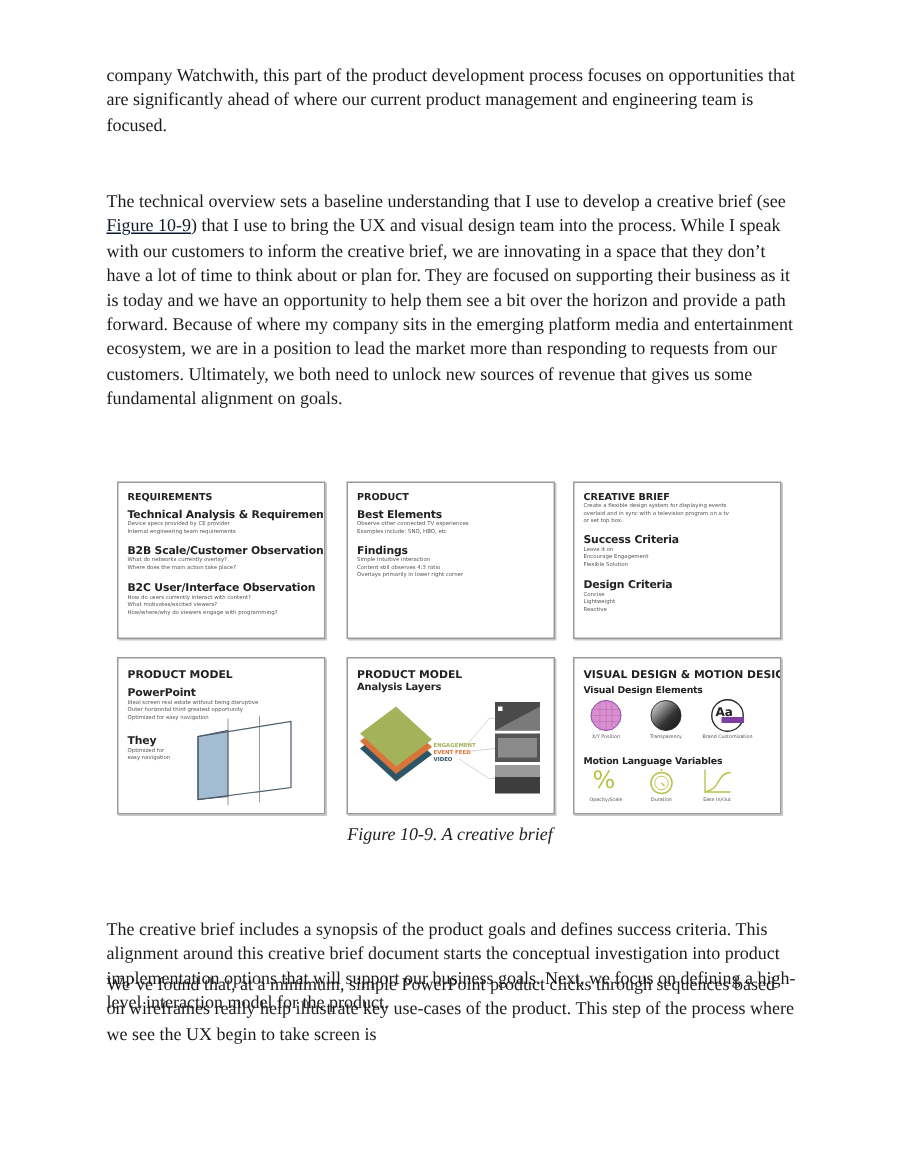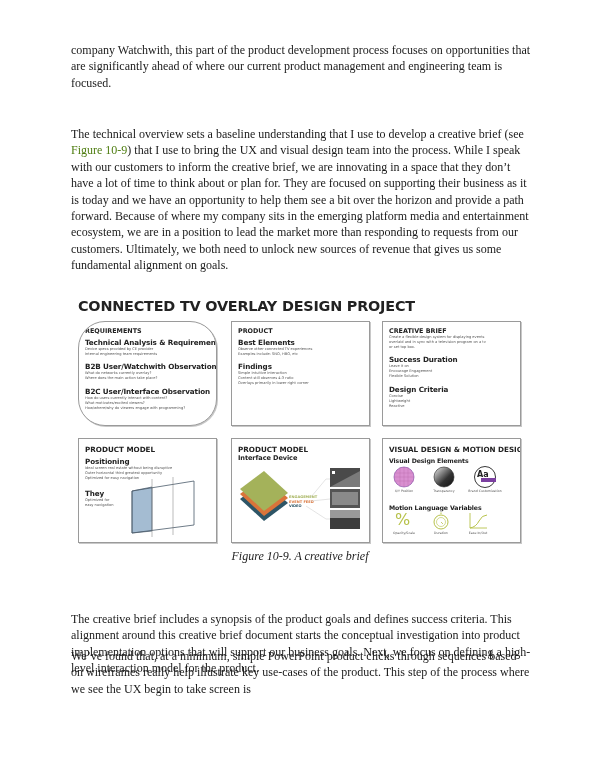--- a/index.html
+++ b/index.html
@@ -2,21 +2,21 @@
 <html><head>
 <meta charset="utf-8">
 <style>
   html, body { margin: 0; padding: 0; background: #ffffff; }
   body { width: 600px; height: 776px; position: relative; overflow: hidden; }
   .para {
     position: absolute; left: 71px; width: 460px;
     font-family: "Liberation Serif", serif; font-size: 12px; line-height: 16.4px;
     color: #1a1a1a; margin: 0;
   }
-  .xref { color: #4d7c0f; }
+  .xref { color: #0f172a; text-decoration: underline; }
   .figure {
     position: absolute; left: 70px; top: 296px; width: 470px; height: 250px;
   }
   .fig-title {
     position: absolute; left: 8px; top: 2px;
     font-family: "DejaVu Sans", sans-serif; font-weight: bold; font-size: 14.4px;
     color: #222; letter-spacing: -0.2px; white-space: nowrap;
   }
   .panel {
     position: absolute; width: 137px; height: 103px;
@@ -35,28 +35,27 @@
   .vi-lbl { position: absolute; font-size: 3.2px; color: #555; white-space: nowrap; text-align: center; width: 36px; }
 </style>
 </head>
 <body>
 
 <p class="para" style="top:42px;">company Watchwith, this part of the product development process focuses on opportunities that are significantly ahead of where our current product management and engineering team is focused.</p>
 
 <p class="para" style="top:126px;"><span>The technical overview sets a baseline understanding that I use to develop a creative brief (see </span><span class="xref">Figure 10-9</span><span>) that I use to bring the UX and visual design team into the process. While I speak with our customers to inform the creative brief, we are innovating in a space that they don’t have a lot of time to think about or plan for. They are focused on supporting their business as it is today and we have an opportunity to help them see a bit over the horizon and provide a path forward. Because of where my company sits in the emerging platform media and entertainment ecosystem, we are in a position to lead the market more than responding to requests from our customers. Ultimately, we both need to unlock new sources of revenue that gives us some fundamental alignment on goals.</span></p>
 
 <div class="figure">
-  <div class="fig-title">CONNECTED TV OVERLAY DESIGN PROJECT</div>
 
-  <div class="panel" style="left:8px; top:25px;border-radius:27px;">
+  <div class="panel" style="left:8px; top:25px;">
     <div class="p-label">REQUIREMENTS</div>
     <div class="p-sub" style="top:16px;">Technical Analysis &amp; Requirements</div>
     <div class="p-line" style="top:25px;">Device specs provided by CE provider</div>
     <div class="p-line" style="top:30px;">Internal engineering team requirements</div>
-    <div class="p-sub" style="top:40px;">B2B User/Watchwith Observation</div>
+    <div class="p-sub" style="top:40px;">B2B Scale/Customer Observation</div>
     <div class="p-line" style="top:49px;">What do networks currently overlay?</div>
     <div class="p-line" style="top:54px;">Where does the main action take place?</div>
     <div class="p-sub" style="top:65px;">B2C User/Interface Observation</div>
     <div class="p-line" style="top:74px;">How do users currently interact with content?</div>
     <div class="p-line" style="top:79px;">What motivates/excited viewers?</div>
     <div class="p-line" style="top:84px;">How/where/why do viewers engage with programming?</div>
   </div>
 
   <div class="panel" style="left:161px; top:25px;">
     <div class="p-label">PRODUCT</div>
@@ -67,50 +66,50 @@
     <div class="p-line" style="top:49px;">Simple Intuitive interaction</div>
     <div class="p-line" style="top:54px;">Content still observes 4:3 ratio</div>
     <div class="p-line" style="top:59px;">Overlays primarily in lower right corner</div>
   </div>
 
   <div class="panel" style="left:312px; top:25px;">
     <div class="p-label">CREATIVE BRIEF</div>
     <div class="p-line" style="top:13px;">Create a flexible design system for displaying events</div>
     <div class="p-line" style="top:18px;">overlaid and in sync with a television program on a tv</div>
     <div class="p-line" style="top:23px;">or set top box.</div>
-    <div class="p-sub" style="top:33px;">Success Duration</div>
+    <div class="p-sub" style="top:33px;">Success Criteria</div>
     <div class="p-line" style="top:42px;">Leave it on</div>
     <div class="p-line" style="top:47px;">Encourage Engagement</div>
     <div class="p-line" style="top:52px;">Flexible Solution</div>
     <div class="p-sub" style="top:63px;">Design Criteria</div>
     <div class="p-line" style="top:72px;">Concise</div>
     <div class="p-line" style="top:77px;">Lightweight</div>
     <div class="p-line" style="top:82px;">Reactive</div>
   </div>
 
   <div class="panel" style="left:8px; top:142px;">
     <div class="p-label big">PRODUCT MODEL</div>
-    <div class="p-sub" style="top:18px;">Positioning</div>
+    <div class="p-sub" style="top:18px;">PowerPoint</div>
     <div class="p-line" style="top:27px;">Ideal screen real estate without being disruptive</div>
     <div class="p-line" style="top:32px;">Outer horizontal third greatest opportunity</div>
     <div class="p-line" style="top:37px;">Optimized for easy navigation</div>
     <div class="p-sub" style="top:50px;">They</div>
     <div class="p-line" style="top:59px;">Optimized for</div>
     <div class="p-line" style="top:64px;">easy navigation</div>
     <svg class="vi" style="left:50px; top:38px;" width="75" height="60">
       <polygon points="3,14 23,10 23,54 3,56" fill="#a4bcd2" stroke="#4a5a6a" stroke-width="0.7"></polygon>
       <polygon points="3,14 65,4 65,48 3,56" fill="none" stroke="#4a5a6a" stroke-width="0.8"></polygon>
       <line x1="23" y1="2" x2="23" y2="60" stroke="#777" stroke-width="0.5"></line>
       <line x1="44" y1="0" x2="44" y2="58" stroke="#777" stroke-width="0.5"></line>
     </svg>
   </div>
 
   <div class="panel" style="left:161px; top:142px;">
     <div class="p-label big">PRODUCT MODEL</div>
-    <div class="p-sub" style="top:15px; font-size:6.6px;">Interface Device</div>
+    <div class="p-sub" style="top:15px; font-size:6.6px;">Analysis Layers</div>
     <svg class="vi" style="left:4px; top:24px;" width="130" height="78">
       <polygon points="4,36 28,18 52,40 28,58" fill="#2d5566"></polygon>
       <polygon points="4,31 28,13 52,35 28,53" fill="#d9743a"></polygon>
       <polygon points="4,26 28,8 52,30 28,48" fill="#a4b25a"></polygon>
       <text x="53" y="35" font-family="DejaVu Sans, sans-serif" font-size="3.6" font-weight="bold" fill="#a4b25a">ENGAGEMENT</text>
       <text x="53" y="39.5" font-family="DejaVu Sans, sans-serif" font-size="3.6" font-weight="bold" fill="#d9743a">EVENT FEED</text>
       <text x="53" y="44" font-family="DejaVu Sans, sans-serif" font-size="3.6" font-weight="bold" fill="#2d5566">VIDEO</text>
       <polyline points="75,34 90,16 94,16" fill="none" stroke="#bbb" stroke-width="0.4"></polyline>
       <polyline points="75,38 94,36" fill="none" stroke="#bbb" stroke-width="0.4"></polyline>
       <polyline points="70,43 90,56 94,56" fill="none" stroke="#bbb" stroke-width="0.4"></polyline>

